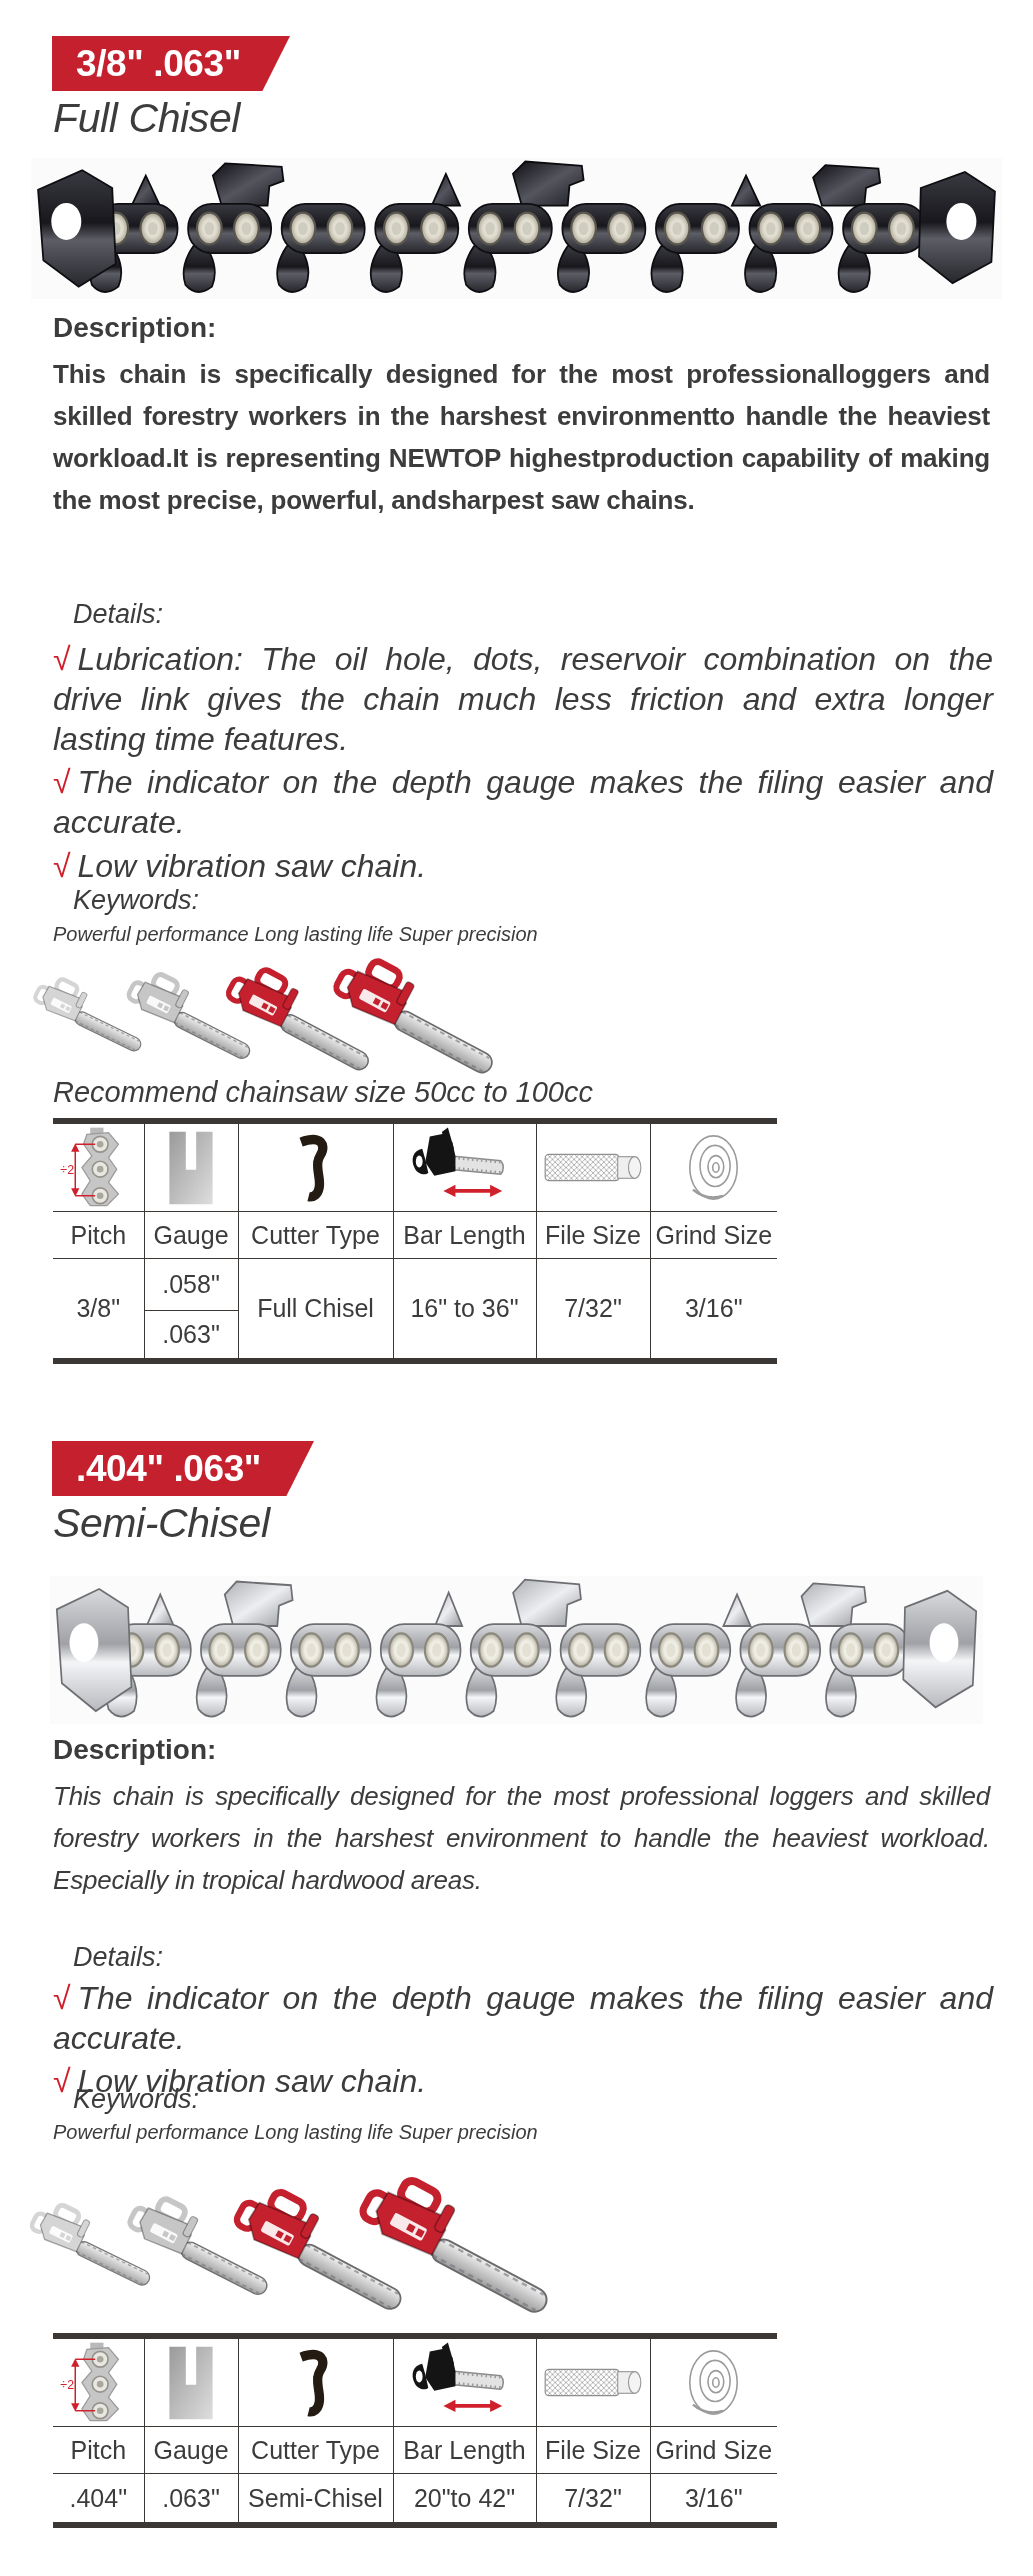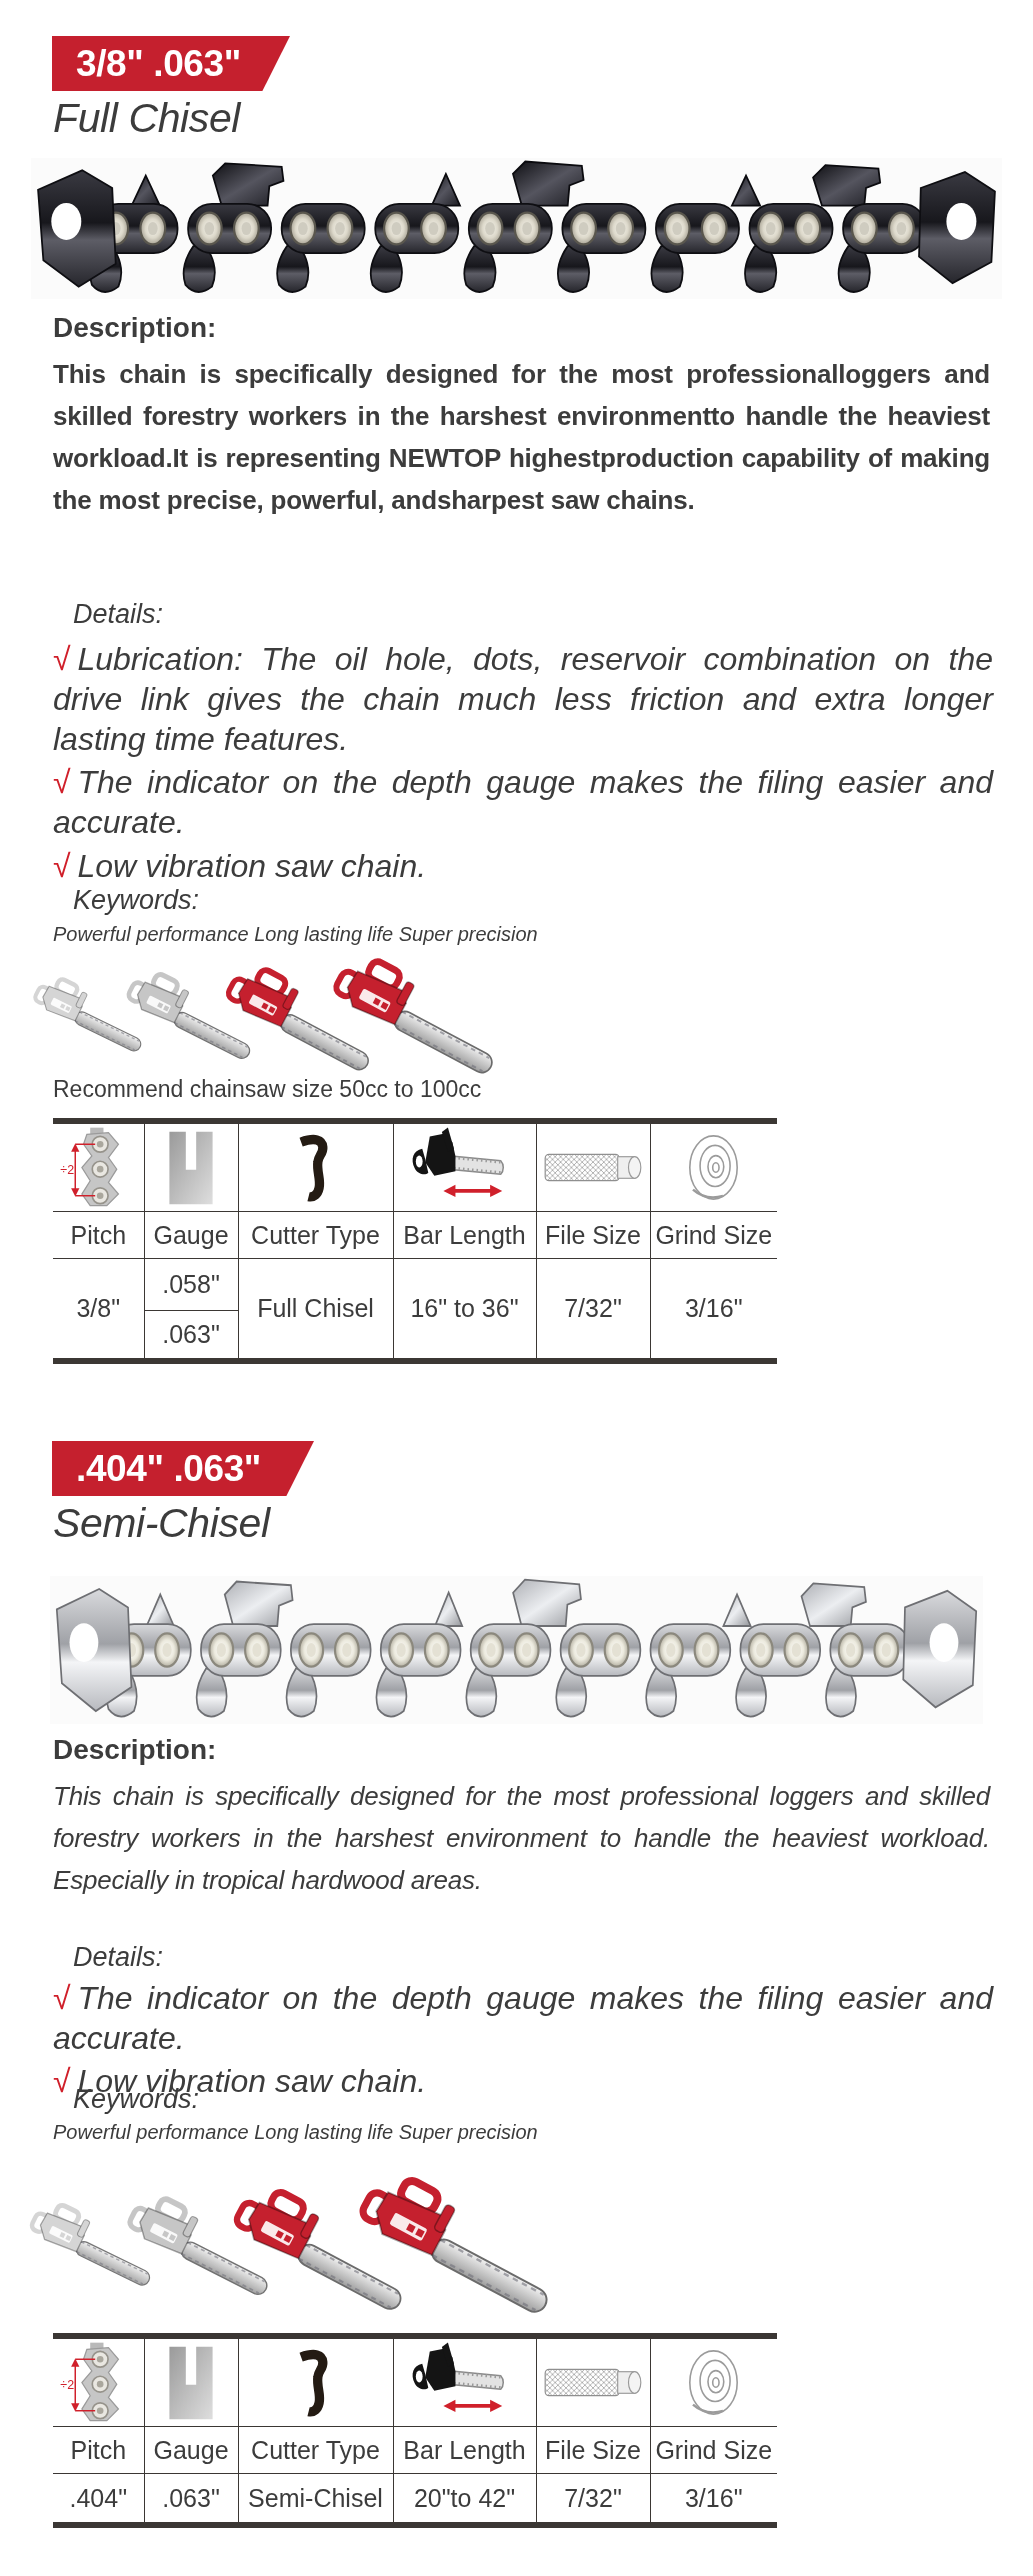--- a/index.html
+++ b/index.html
@@ -36,21 +36,21 @@
   .details .item{text-align:justify;margin-bottom:3.4px;}
   .check{color:#D01F2A;font-style:normal;padding-right:6.9px;}
 
   .keywords{position:absolute;left:53px;font-style:italic;font-size:20px;}
   #key1{top:923px;} #key2{top:2121px;}
 
   .saws{position:absolute;overflow:visible;}
   #saws1{left:45px;top:954px;width:551px;height:125px;}
   #saws2{left:45px;top:2177px;width:620px;height:136px;}
 
-  .recommend{position:absolute;left:53px;font-size:23px;}
+  .recommend{position:absolute;left:53px;font-style:italic;font-size:29px;}
   #rec1{top:1076px;} #rec2{top:2290px;}
 
   
   .spec{position:absolute;left:53px;border-collapse:collapse;table-layout:fixed;width:724px;
         border-top:6px solid #3B3734;border-bottom:6px solid #3B3734;}
   #table1{top:1118px;} #table2{top:2333px;}
   .spec td{border:1.7px solid #3B3734;text-align:center;vertical-align:middle;
            font-size:25px;color:#3C3C3C;padding:0;background:#fff;}
   .spec td:first-child{border-left:none;}
   .spec td:last-child{border-right:none;}

